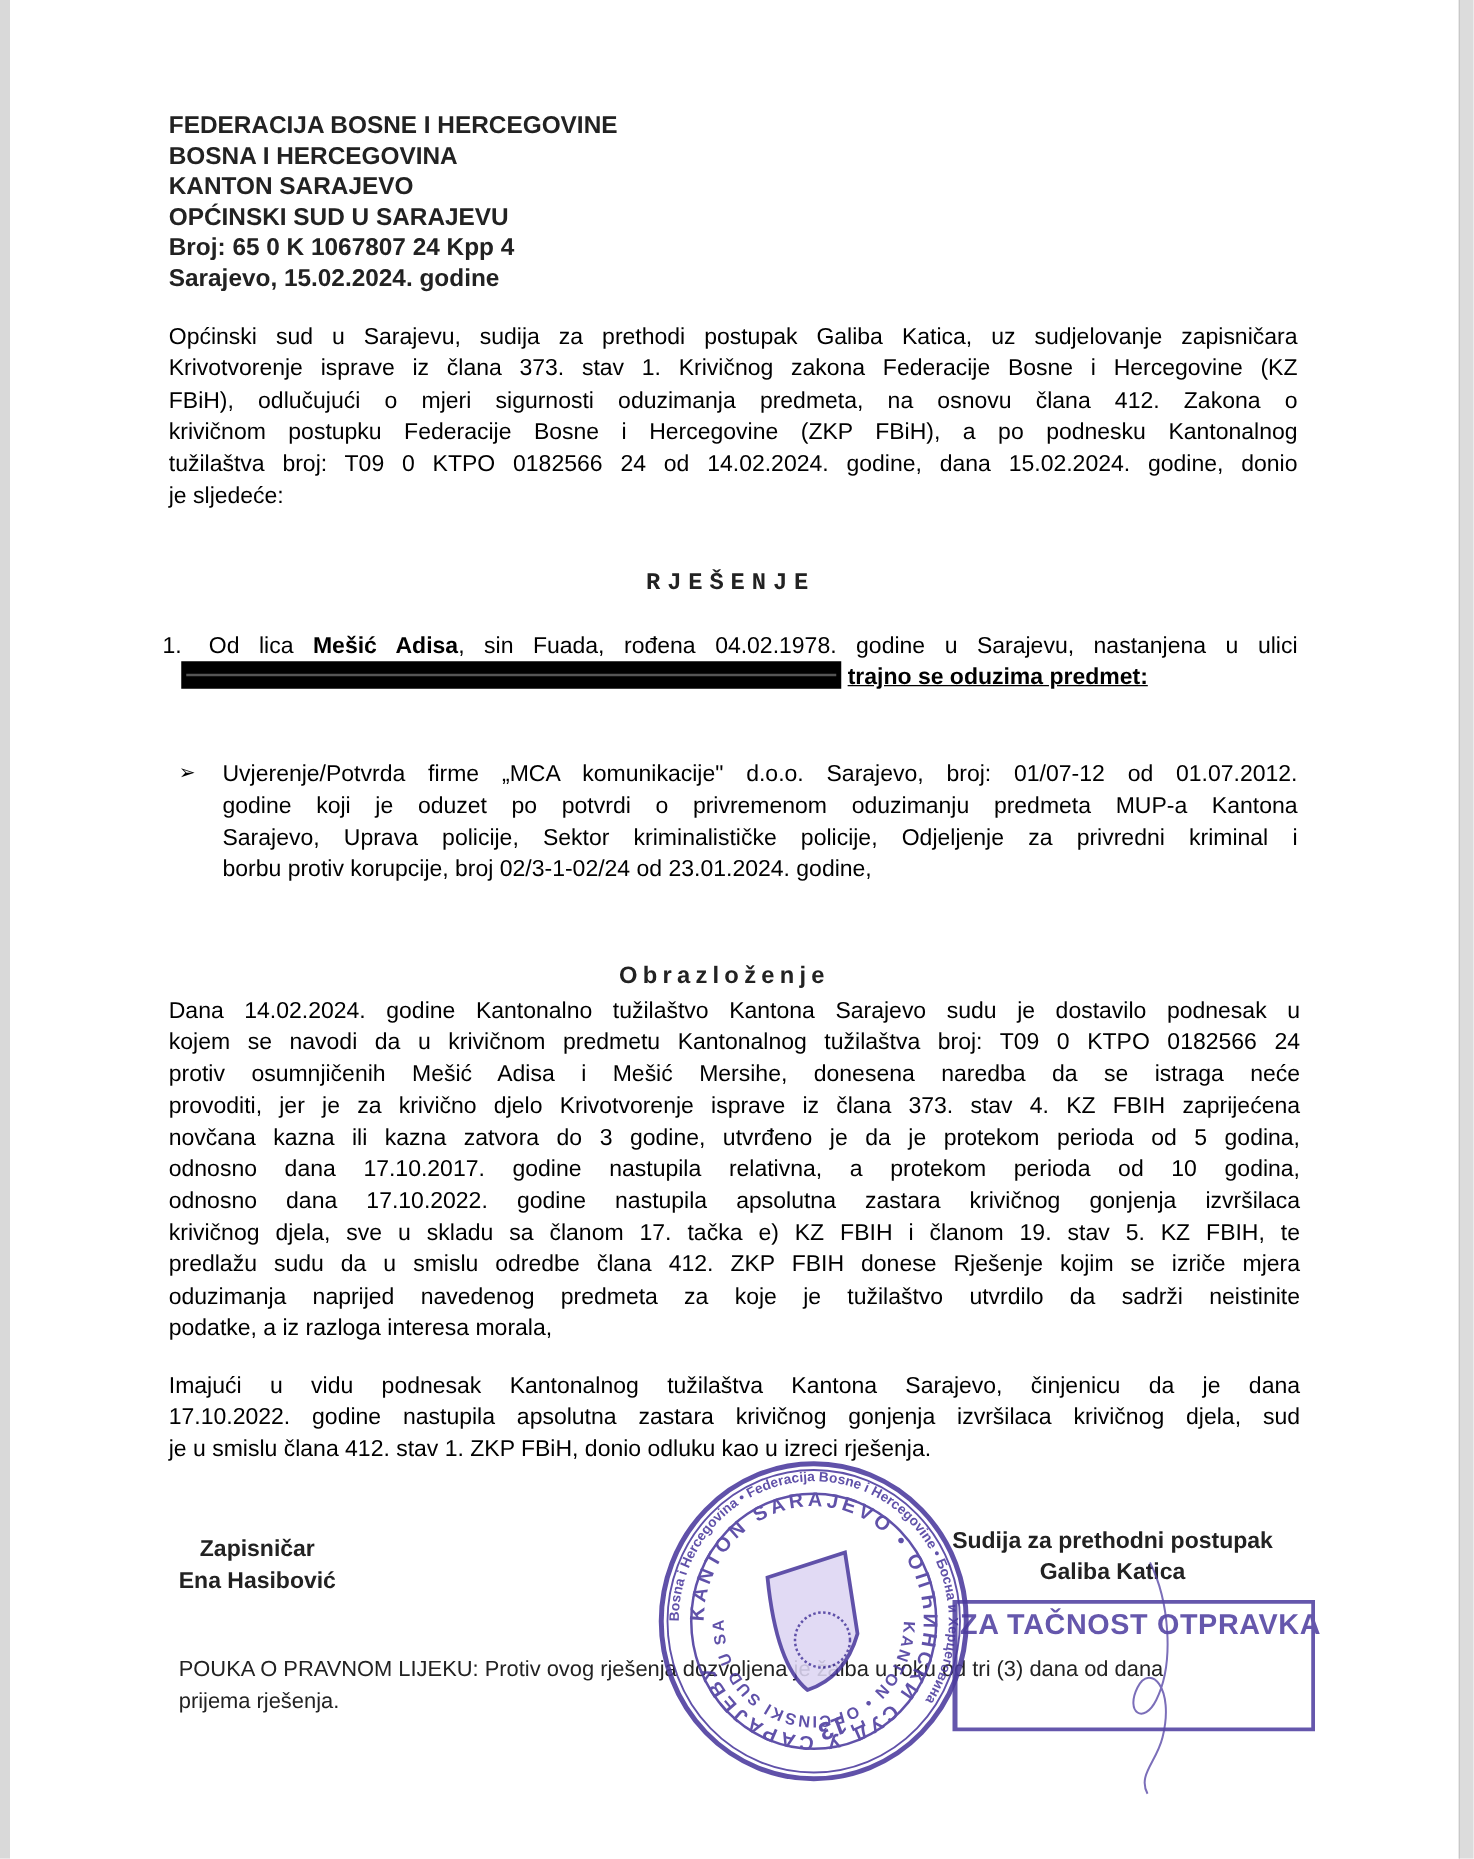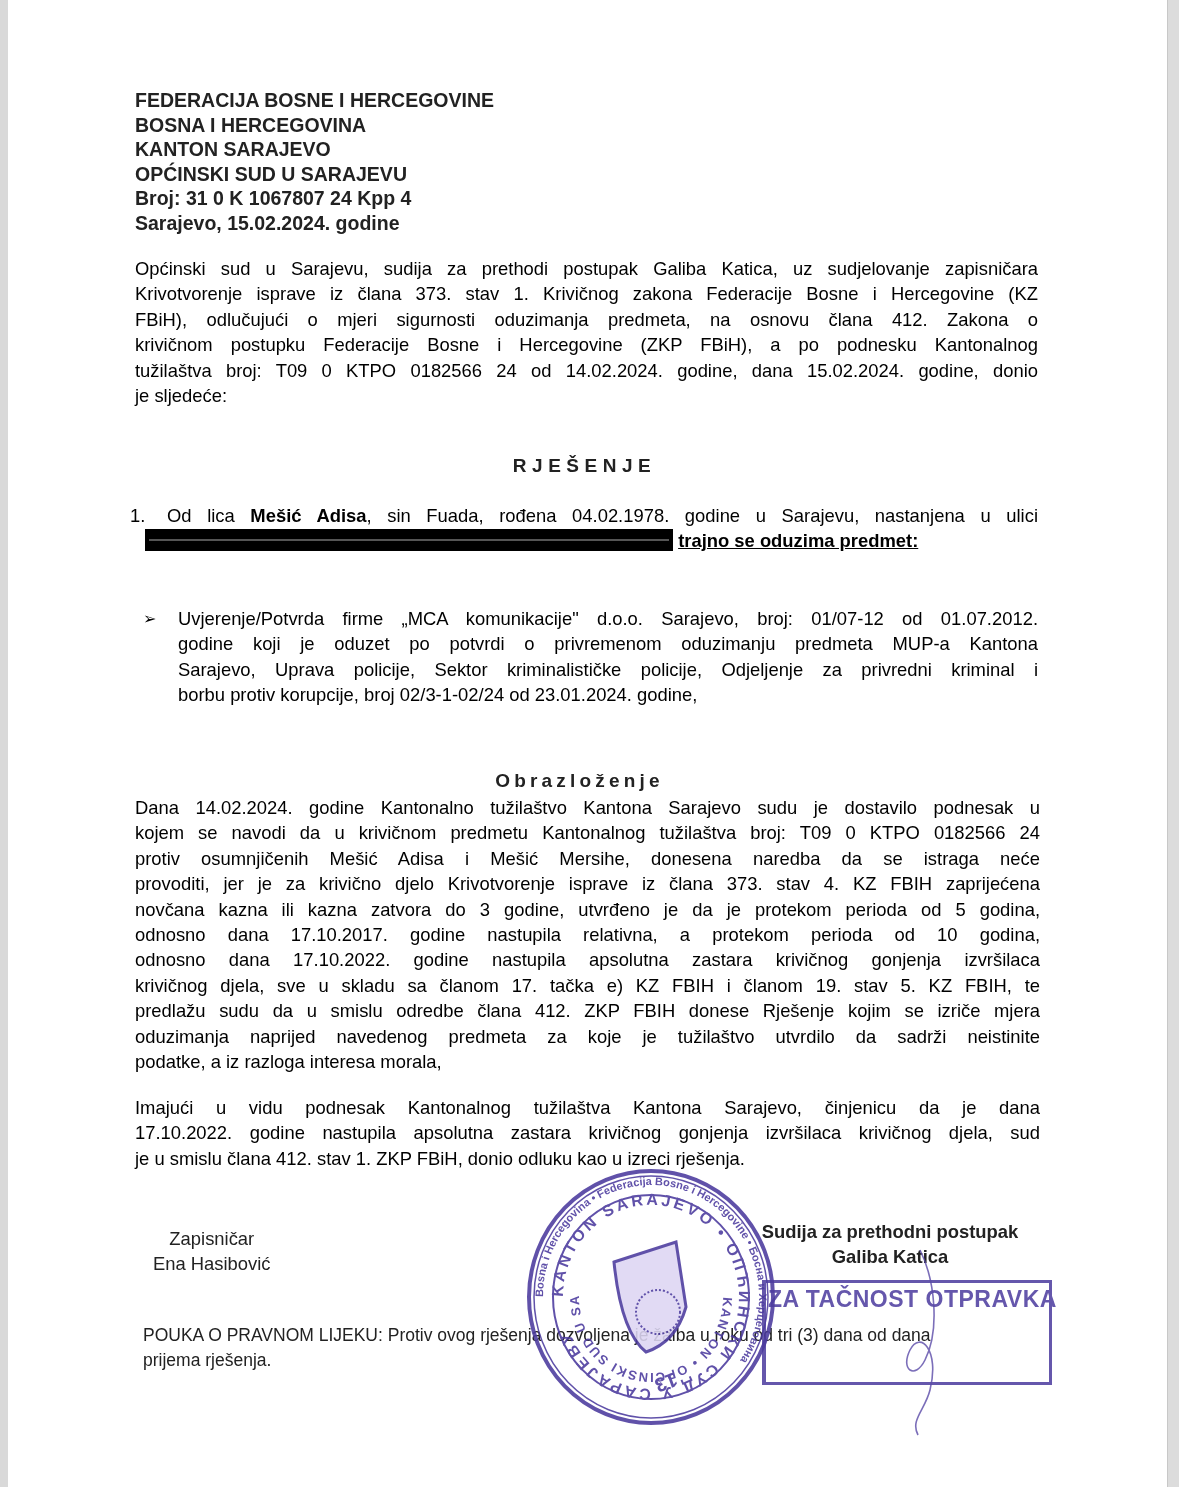--- a/index.html
+++ b/index.html
@@ -14,41 +14,41 @@
 
   .header { position: absolute; left: 135px; top: 88px; font-weight: bold; font-size: 19.5px; line-height: 24.6px; color: #222; }
   .header div { white-space: nowrap; }
 
   .p { position: absolute; font-size: 18.4px; line-height: 25.4px; color: #000000; text-align: justify; text-align-last: left; }
   .p .line { display: block; white-space: nowrap; }
   .justify .line { text-align: justify; text-align-last: justify; white-space: normal; }
   .justify .line.last { text-align-last: left; }
 
   .intro { left: 135px; top: 256px; width: 903px; }
-  .title1 { position: absolute; left: 0; width: 1179px; top: 455px; text-align: center; font-weight: bold; font-size: 19px; letter-spacing: 5.5px; color: #222; padding-left: 0; }
+  .title1 { position: absolute; left: 0; width: 1179px; top: 455px; text-align: center; font-weight: bold; font-size: 19px; letter-spacing: 5.5px; color: #222; padding-left: 0; font-family: Liberation Mono, monospace; }
   .title1 span { margin-left: -10px; }
 
   .item1 { left: 130px; top: 503px; width: 908px; }
   .item1 .num { position: absolute; left: 0; top: 0; }
   .item1 .txt { position: absolute; left: 37px; top: 0; width: 871px; }
   .redact { display: inline-block; width: 528px; height: 22px; background: #000; vertical-align: -4px; margin-left: -22px; position: relative; }
   .redact::after { content: ""; position: absolute; left: 4px; right: 4px; top: 10px; height: 2px; background: #555; }
   .u-bold { font-weight: bold; text-decoration: underline; }
 
   .bullet { left: 143px; top: 606px; width: 895px; }
   .bullet .mark { position: absolute; left: 0; top: 0; font-size: 16px; }
   .bullet .txt { position: absolute; left: 35px; top: 0; width: 860px; }
 
   .title2 { position: absolute; left: 0; width: 1179px; top: 754px; text-align: center; font-weight: bold; font-size: 19px; letter-spacing: 4.2px; color: #222; margin-top: 16px; }
   .title2 span { margin-left: -20px; }
 
   .reason { left: 135px; top: 795px; width: 905px; }
   .reason2 { left: 135px; top: 1095px; width: 905px; }
 
-  .sig-left { position: absolute; left: 153px; top: 1226px; font-weight: normal; font-size: 18.4px; line-height: 25px; text-align: center; color: #222; }
+  .sig-left { position: absolute; left: 143px; top: 1226px; font-weight: bold; font-size: 18.4px; line-height: 25px; text-align: center; color: #222; }
   .sig-right { position: absolute; left: 740px; top: 1219px; font-weight: bold; font-size: 18.4px; line-height: 25px; text-align: center; color: #222; width: 300px; }
 
   .pouka { position: absolute; left: 143px; top: 1323px; font-size: 17.5px; line-height: 25px; color: #222; width: 910px; }
   .pouka .line { display: block; white-space: nowrap; }
 
   .seal { position: absolute; left: 526px; top: 1167px; width: 250px; height: 260px; opacity: 0.88; }
   .stamp-box { position: absolute; left: 762px; top: 1280px; width: 290px; height: 105px; opacity: 0.85; }
   .stamp-box .border { position: absolute; inset: 0; border: 3px solid #4b3a9e; border-left-width: 4px; }
   .stamp-box .label { position: absolute; left: 6px; top: 6px; font-weight: bold; font-size: 23px; color: #4b3a9e; letter-spacing: 0.5px; white-space: nowrap; }
   .signature { position: absolute; left: 880px; top: 1240px; width: 80px; height: 200px; }
@@ -57,21 +57,21 @@
 <body>
 
 <div class="edge-left"></div>
 <div class="edge-right"></div>
 
 <div class="header">
   <div>FEDERACIJA BOSNE I HERCEGOVINE</div>
   <div>BOSNA I HERCEGOVINA</div>
   <div>KANTON SARAJEVO</div>
   <div>OPĆINSKI SUD U SARAJEVU</div>
-  <div>Broj: 31 0 K 1067807 24 Kpp 4</div>
+  <div>Broj: 65 0 K 1067807 24 Kpp 4</div>
   <div>Sarajevo, 15.02.2024. godine</div>
 </div>
 
 <div class="p intro justify">
   <span class="line">Općinski sud u Sarajevu, sudija za prethodi postupak Galiba Katica, uz sudjelovanje zapisničara</span>
   <span class="line">Krivotvorenje isprave iz člana 373. stav 1. Krivičnog zakona Federacije Bosne i Hercegovine (KZ</span>
   <span class="line">FBiH), odlučujući o mjeri sigurnosti oduzimanja predmeta, na osnovu člana 412. Zakona o</span>
   <span class="line">krivičnom postupku Federacije Bosne i Hercegovine (ZKP FBiH), a po podnesku Kantonalnog</span>
   <span class="line">tužilaštva broj: T09 0 KTPO 0182566 24 od 14.02.2024. godine, dana 15.02.2024. godine, donio</span>
   <span class="line last">je sljedeće:</span>

